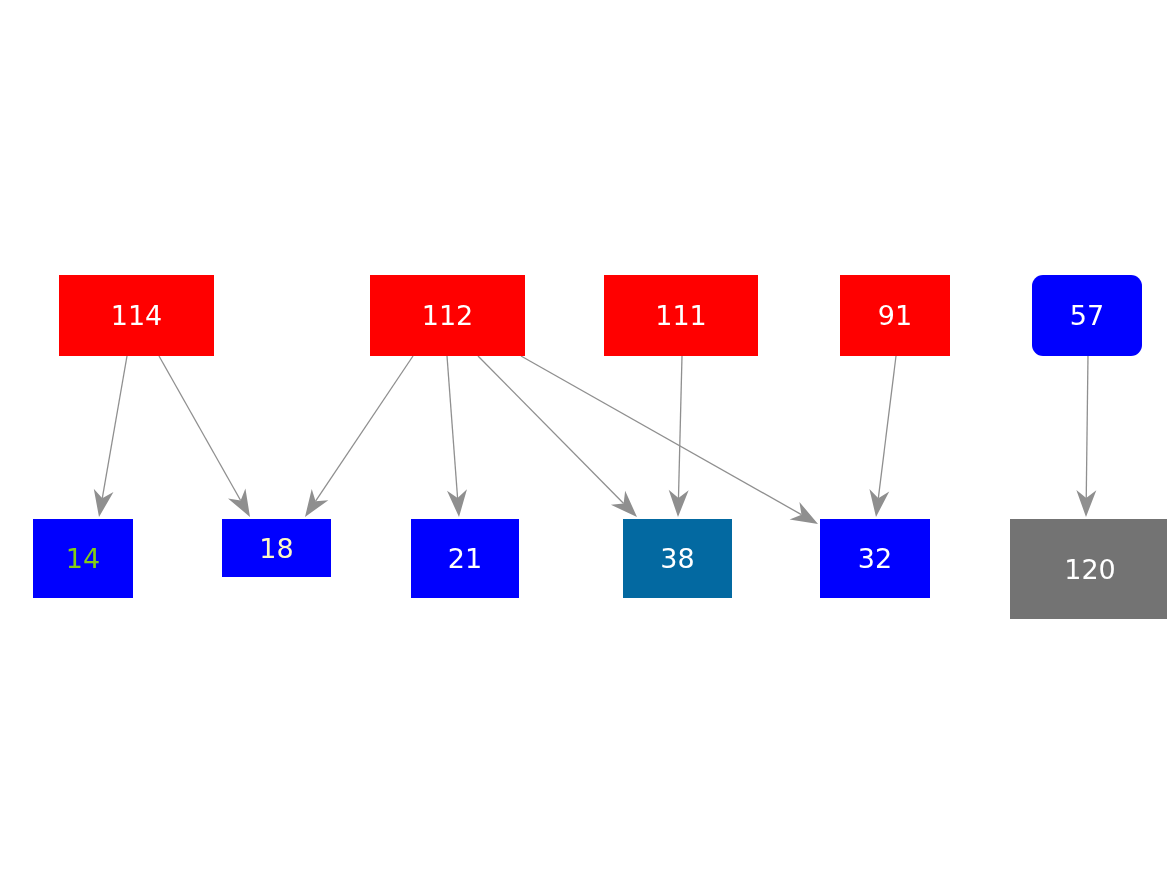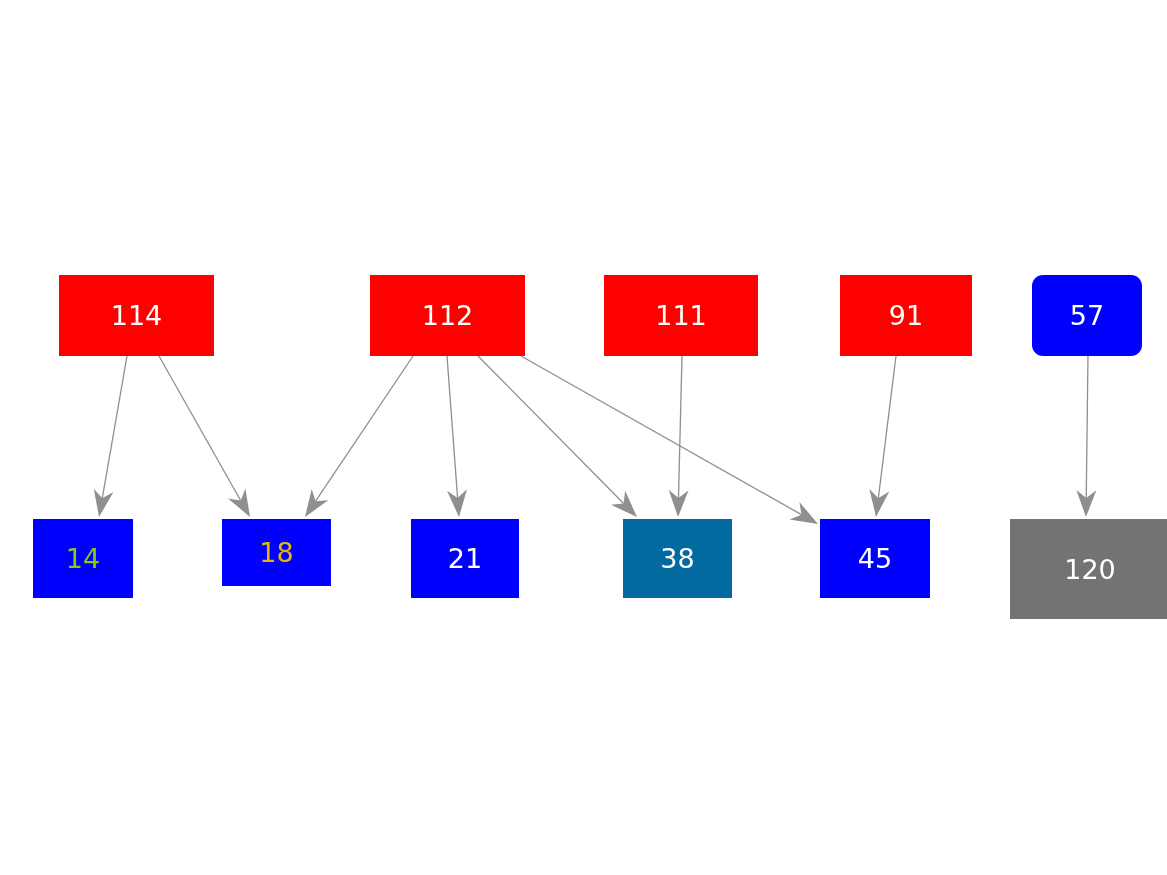--- a/index.html
+++ b/index.html
@@ -71,22 +71,22 @@
       </g>
       <g>
         <line x1="1073" y1="355" x2="1071.2345500273518" y2="498.0014477845108" stroke="#8f8f8f" stroke-width="1.3"></line>
         <polygon points="1071,517 1061.334069925453,489.8786099951723 1071.2345500273518,498.0014477845108 1081.3325459417572,490.12550476080577" fill="#8f8f8f"></polygon>
       </g>
     </svg>
   <div id="nodes-layer">
       <div class="node" style="left: 44px; top: 275px; width: 155px; height: 81px; background: rgb(255, 0, 0); color: rgb(255, 255, 255);">114</div>
       <div class="node" style="left: 355px; top: 275px; width: 155px; height: 81px; background: rgb(255, 0, 0); color: rgb(255, 255, 255);">112</div>
       <div class="node" style="left: 589px; top: 275px; width: 154px; height: 81px; background: rgb(255, 0, 0); color: rgb(255, 255, 255);">111</div>
-      <div class="node" style="left: 825px; top: 275px; width: 132px; height: 81px; background: rgb(255, 0, 0); color: rgb(255, 255, 255);">91</div>
+      <div class="node" style="left: 825px; top: 275px; width: 110px; height: 81px; background: rgb(255, 0, 0); color: rgb(255, 255, 255);">91</div>
       <div class="node" style="left: 1017px; top: 275px; width: 110px; height: 81px; background: rgb(0, 0, 255); color: rgb(255, 255, 255); border-radius: 11px;">57</div>
       <div class="node" style="left: 18px; top: 519px; width: 100px; height: 79px; background: rgb(0, 0, 255); color: #84cc16;">14</div>
-      <div class="node" style="left: 207px; top: 519px; width: 109px; height: 67px; background: rgb(0, 0, 255); color: #eab308;">18</div>
+      <div class="node" style="left: 207px; top: 519px; width: 109px; height: 58px; background: rgb(0, 0, 255); color: #fef9c3;">18</div>
       <div class="node" style="left: 396px; top: 519px; width: 108px; height: 79px; background: rgb(0, 0, 255); color: rgb(255, 255, 255);">21</div>
       <div class="node" style="left: 608px; top: 519px; width: 109px; height: 79px; background: #0369a1; color: rgb(255, 255, 255);">38</div>
-      <div class="node" style="left: 805px; top: 519px; width: 110px; height: 79px; background: rgb(0, 0, 255); color: rgb(255, 255, 255);">45</div>
+      <div class="node" style="left: 805px; top: 519px; width: 110px; height: 79px; background: rgb(0, 0, 255); color: rgb(255, 255, 255);">32</div>
       <div class="node" style="left: 995px; top: 519px; width: 160px; height: 100px; background: #737373; color: rgb(255, 255, 255);">120</div>
     </div>
 </div>
 
 </body></html>

